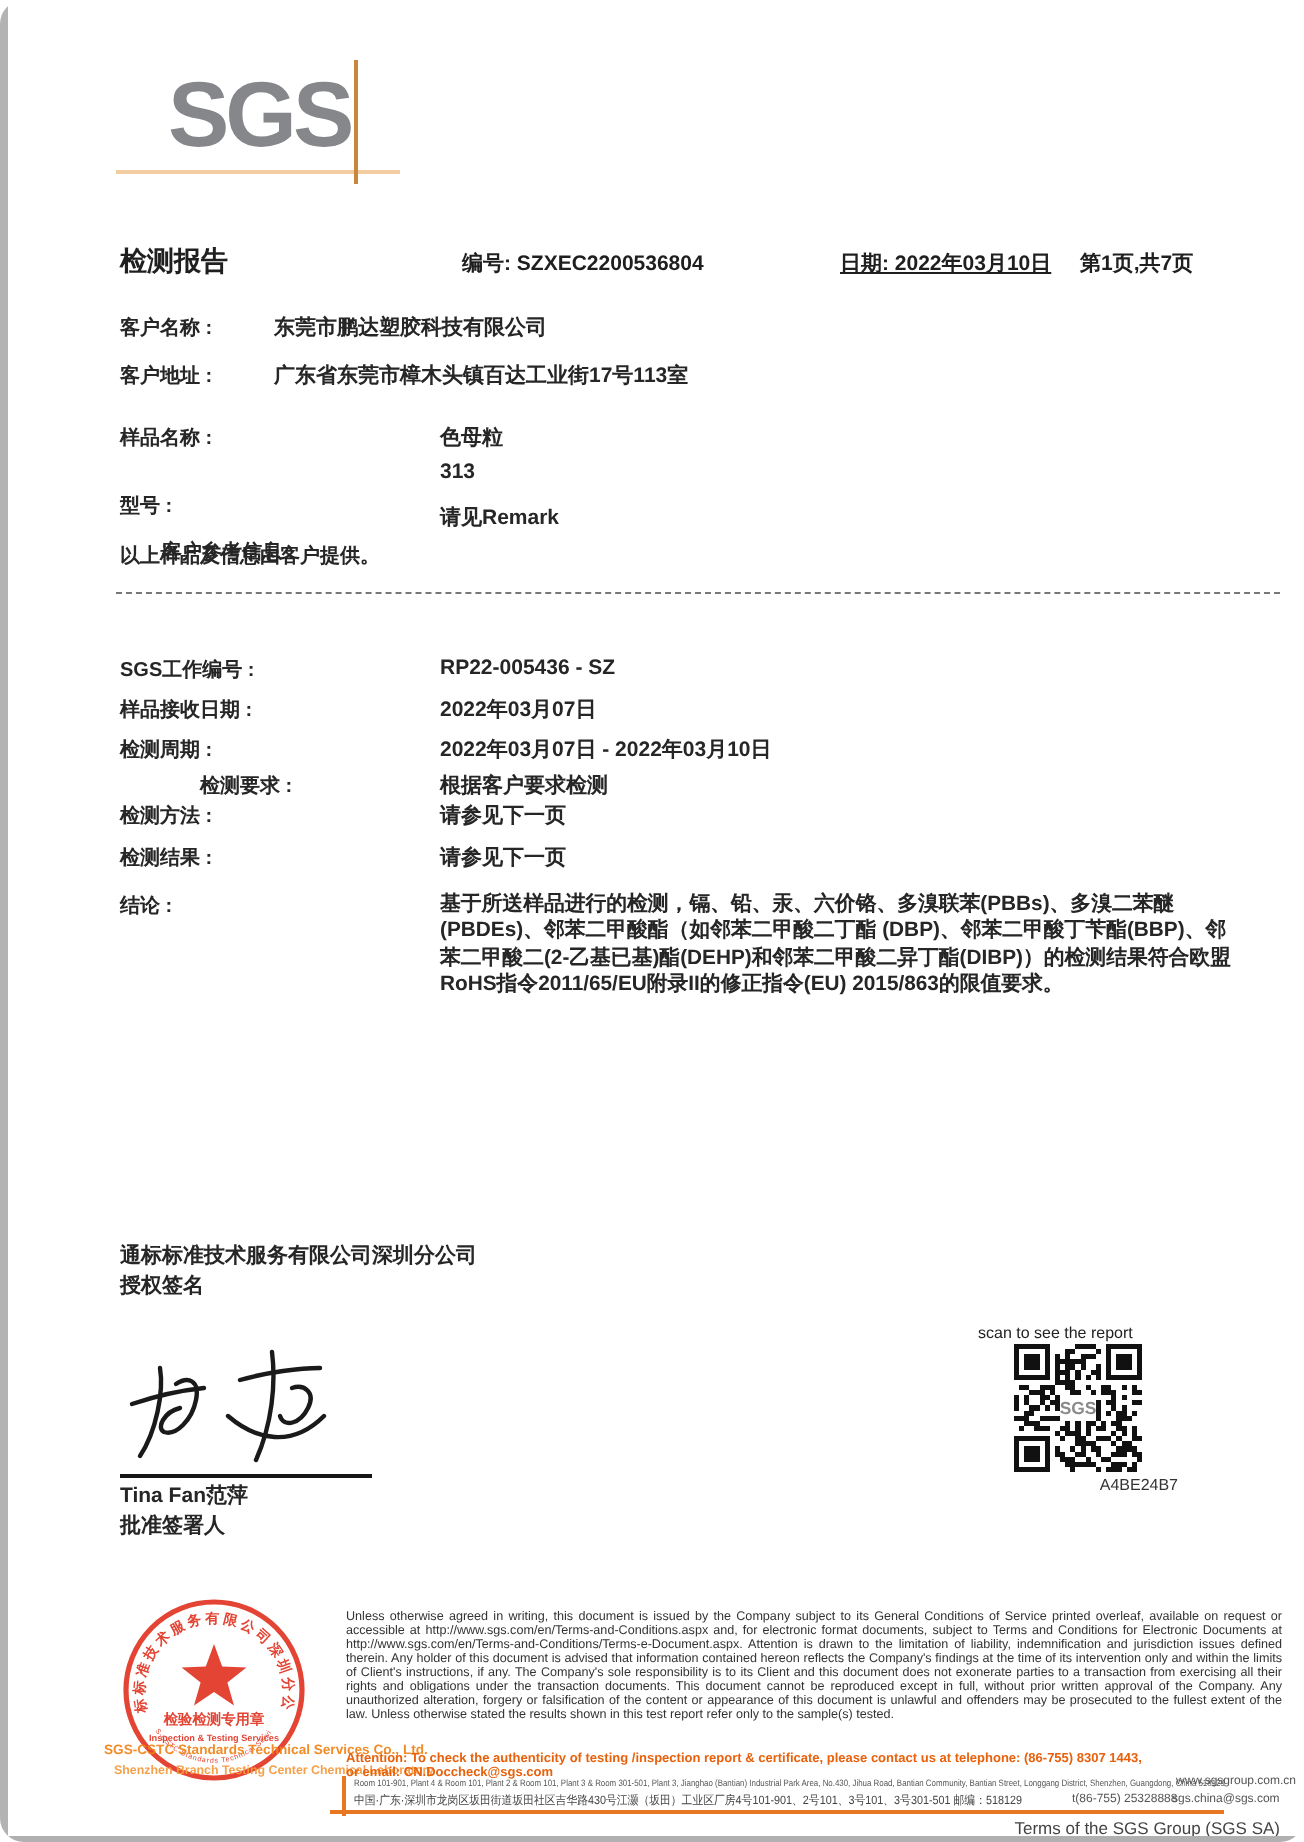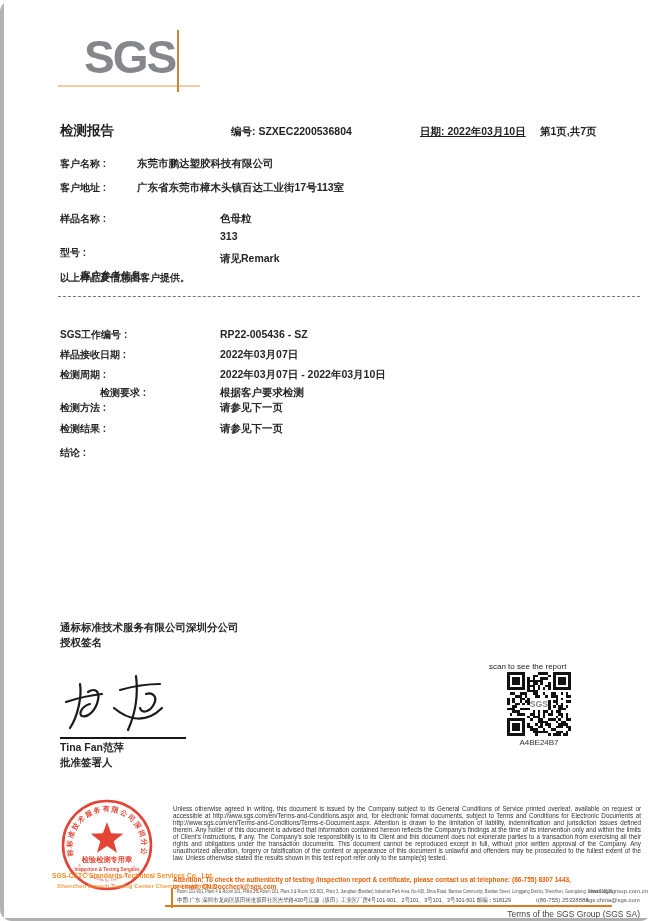--- a/index.html
+++ b/index.html
@@ -28,21 +28,21 @@
               color:#262626;line-height:13.4px;}
 
   .sig-company{left:60px;top:621px;font-size:10.5px;font-weight:600;color:#262626;}
   .sig-auth{left:60px;top:636px;font-size:10.5px;font-weight:600;color:#262626;}
   .sig-line{left:60px;top:737px;width:126px;height:2px;background:#161616;}
   .sig-name{left:60px;top:741px;font-size:10.5px;font-weight:600;color:#262626;}
   .sig-title{left:60px;top:756px;font-size:10.5px;font-weight:600;color:#262626;}
 
   .qr-caption{left:489px;top:662px;width:100px;font-size:8px;color:#222;}
   .qr-box{left:507px;top:672px;width:64px;height:64px;}
-  .qr-code-text{left:489px;top:738px;width:100px;text-align:center;font-size:8px;color:#333;}
+  .qr-code-text{left:489px;top:738px;width:100px;text-align:right;font-size:8px;color:#333;}
 
   .stamp-box{left:60px;top:796px;width:95px;height:98px;}
   .org1{left:52px;top:872px;font-size:6.8px;font-weight:700;color:#f08317;opacity:.92;white-space:nowrap;}
   .org2{left:57px;top:882px;font-size:6.2px;font-weight:700;color:#f59a3d;opacity:.92;white-space:nowrap;}
 
   .legal{left:173px;top:805px;width:468px;font-size:6.3px;line-height:7.05px;color:#333;
          text-align:justify;font-weight:400;}
   .attention{left:173px;top:876px;width:468px;font-size:6.5px;line-height:7.4px;font-weight:700;
              color:#e8610c;white-space:pre-line;}
   .addr-vline{left:171px;top:888px;width:2px;height:20px;background:#e87722;}
@@ -94,20 +94,21 @@
   <div class="abs row-label" style="top:368px;">检测周期 :</div>
   <div class="abs row-value v2" style="top:368px;">2022年03月07日 - 2022年03月10日</div>
   <div class="abs row-label" style="top:386px;margin-left:40px;">检测要求 :</div>
   <div class="abs row-value v2" style="top:386px;">根据客户要求检测</div>
   <div class="abs row-label" style="top:401px;">检测方法 :</div>
   <div class="abs row-value v2" style="top:401px;">请参见下一页</div>
   <div class="abs row-label" style="top:422px;">检测结果 :</div>
   <div class="abs row-value v2" style="top:422px;">请参见下一页</div>
 
   <div class="abs row-label" style="top:446px;">结论 :</div>
+  <div class="abs concl-text">基于所送样品进行的检测，镉、铅、汞、六价铬、多溴联苯(PBBs)、多溴二苯醚(PBDEs)、邻苯二甲酸酯（如邻苯二甲酸二丁酯 (DBP)、邻苯二甲酸丁苄酯(BBP)、邻苯二甲酸二(2-乙基已基)酯(DEHP)和邻苯二甲酸二异丁酯(DIBP)）的检测结果符合欧盟RoHS指令2011/65/EU附录II的修正指令(EU) 2015/863的限值要求。</div>
 
   <div class="abs sig-company">通标标准技术服务有限公司深圳分公司</div>
   <div class="abs sig-auth">授权签名</div>
   <svg class="abs" style="left:58px;top:668px;" width="130" height="70" viewBox="0 0 130 70">
     <g fill="none" stroke="#1a1a1a" stroke-width="2.2" stroke-linecap="round" stroke-linejoin="round">
       <path d="M8 34 C 20 30, 34 27, 44 26"></path>
       <path d="M22 16 C 24 28, 20 48, 12 60"></path>
       <path d="M30 24 C 36 20, 42 22, 40 32 C 38 42, 30 50, 24 48 C 20 46, 24 38, 32 36"></path>
       <path d="M62 22 C 76 18, 92 16, 102 16"></path>
       <path d="M78 8 C 80 24, 78 44, 70 62"></path>

